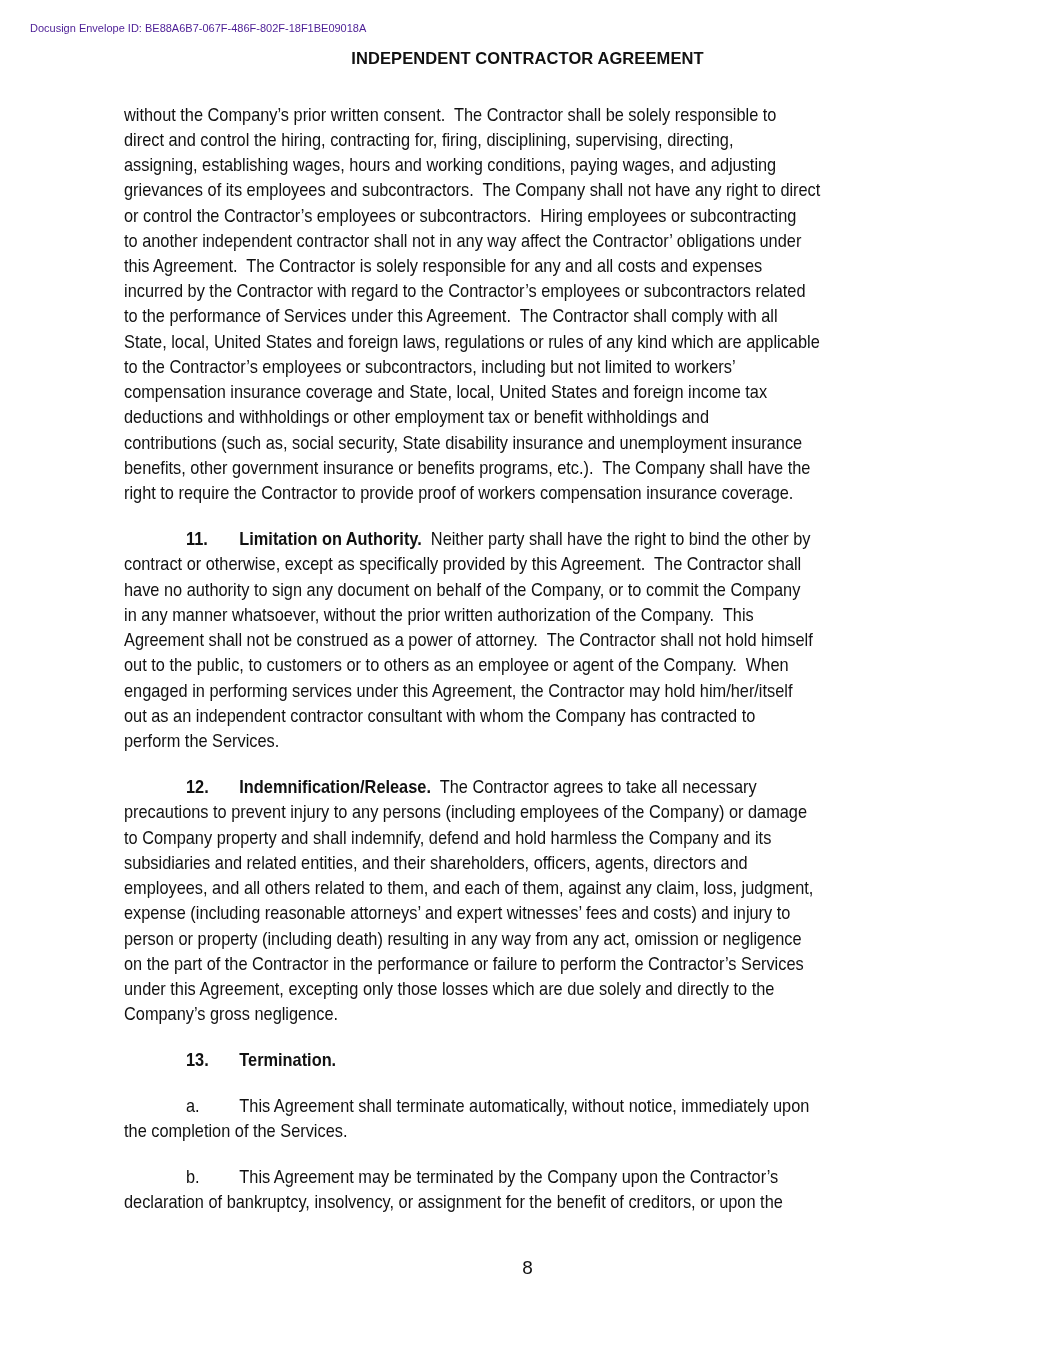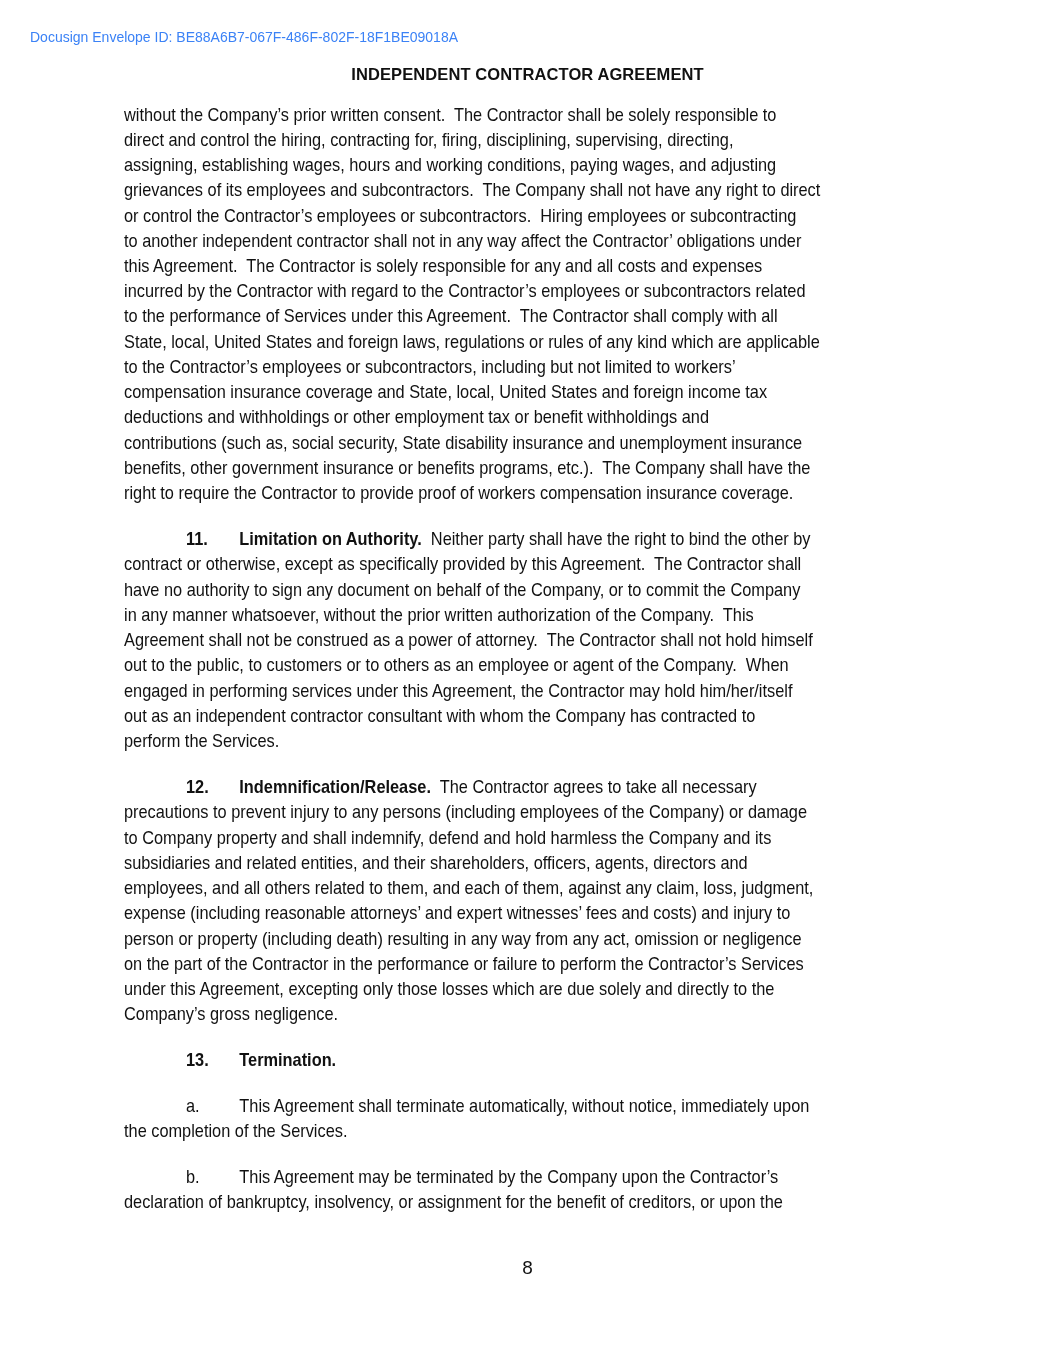--- a/index.html
+++ b/index.html
@@ -1,25 +1,24 @@
 <!DOCTYPE html>
 <html><head>
 <meta charset="utf-8">
 <style>
   html, body { margin: 0; padding: 0; background: #ffffff; }
   body { width: 1055px; height: 1365px; position: relative; overflow: hidden; color: #111; }
   .envelope {
-    position: absolute; left: 30px; top: 29px;
-    font-family: "Liberation Sans", sans-serif; font-size: 14px; color: #3b82f6;
+    position: absolute; left: 30px; top: 22px;
+    font-family: "Liberation Sans", sans-serif; font-size: 11px; color: #4c1d95;
   }
   .title {
     position: absolute; left: 0; right: 0; top: 49px; text-align: center;
     font-family: "Liberation Sans", sans-serif; font-weight: bold; font-size: 16.5px;
     letter-spacing: 0.1px;
-    margin-top: 16px;
   }
   .page { position: absolute; left: 124px; top: 0; width: 810px; }
   .line {
     position: absolute; left: 0; white-space: pre;
     font-family: "Liberation Sans", sans-serif; font-size: 19px;
     transform-origin: 0 0; transform: scaleX(0.86);
     line-height: 22px;
   }
   .indent { left: 62px; }
   .num { font-weight: bold; display: inline-block; width: 62px; }

